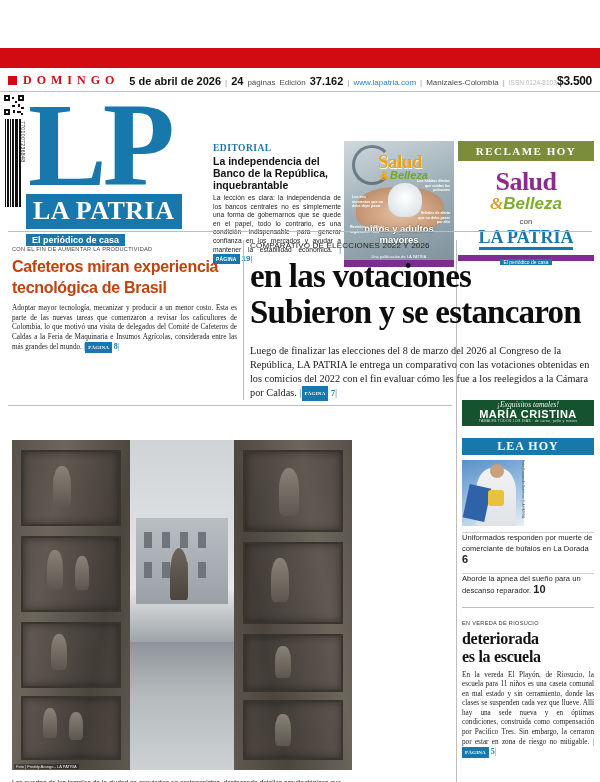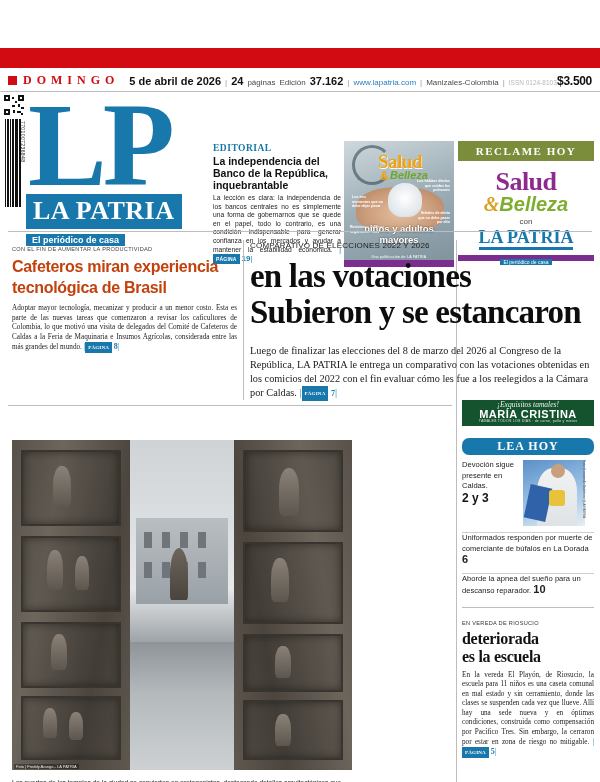--- a/index.html
+++ b/index.html
@@ -137,21 +137,21 @@
   .rc-green {
     height:20px; background:#7b8c3a; color:#fff; display:flex; align-items:center;
     justify-content:center; font-family:"Liberation Serif",serif; font-weight:bold;
     font-size:11px; letter-spacing:1.5px;
   }
   .rc-body { height:94px; background:#fff; position:relative; text-align:center; padding-top:8px;}
   .rc-salud {
     font-family:"Liberation Serif",serif; font-weight:bold; font-size:26px;
     color:#8e2a8e; letter-spacing:-0.5px; line-height:26px;
   }
-  .rc-belleza { font-weight:bold; font-size:20px; color:#7fae2e; font-style:italic; line-height:18px;}
+  .rc-belleza { font-weight:bold; font-size:17px; color:#7fae2e; font-style:italic; line-height:18px;}
   .rc-amp { color:#d9a021; font-family:"Liberation Serif",serif; }
   .rc-con { font-size:8px; color:#444; margin-top:4px; }
   .rc-lp {
     display:inline-block; margin-top:2px; color:#1878ab;
     font-family:"Liberation Serif",serif; font-weight:bold; font-size:18px;
     border-bottom:3px solid #1878ab; line-height:19px;
   }
   .rc-lptag { font-size:5px; background:#1878ab; color:#fff; padding:0 3px; display:inline-block; }
   .rc-purple { height:6px; background:#7b2e8e; }
 
@@ -253,21 +253,20 @@
     font-weight:bold; font-size:11px; letter-spacing:0.5px; color:#fff;
   }
   .mc-sub { position:absolute; left:0; top:19px; width:132px; text-align:center;
             font-size:3.6px; color:#ddd; letter-spacing:.2px;}
 
   .leahoy-bar {
     margin-top:12px; width:132px; height:17px; background:#1878ab;
     color:#fff; font-family:"Liberation Serif",serif; font-weight:bold;
     font-size:12px; display:flex; align-items:center; justify-content:center;
     letter-spacing:1px;
-    border-radius:7px;
   }
   .lh-wrap { display:flex; gap:5px; margin-top:5px; }
   .lh-text { width:56px; font-size:7.6px; line-height:10.5px; color:#222; }
   .lh-num { font-size:12px; font-weight:bold; color:#111; display:block; margin-top:1px;}
   .lh-photo {
     width:62px; height:66px; position:relative; overflow:hidden;
     background:linear-gradient(160deg,#5a8fc8 0%, #9ec4e6 55%, #e8eef3 100%);
   }
   .lh-photo .pr {
     position:absolute; left:14px; top:8px; width:40px; height:58px;
@@ -501,24 +500,20 @@
 
     <div class="mcad">
       <div class="mc-script">¡Exquisitos tamales!</div>
       <div class="mc-name">MARÍA CRISTINA</div>
       <div class="mc-sub">TAMALES TODOS LOS DÍAS · de carne, pollo y mixtos</div>
     </div>
 
     <div class="leahoy-bar">LEA HOY</div>
 
     <div class="lh-wrap">
-      <div class="lh-text">
-        <span>Devoción sigue presente en Caldas.</span>
-        <span class="lh-num">2 y 3</span>
-      </div>
       <div class="lh-photo-wrap">
         <div class="lh-photo">
           <div class="pr"></div>
           <div class="hd"></div>
           <div class="sash"></div>
           <div class="obj"></div>
         </div>
         <div class="lh-credit">Foto | Leonardo Gutiérrez | LA PATRIA</div>
       </div>
     </div>

